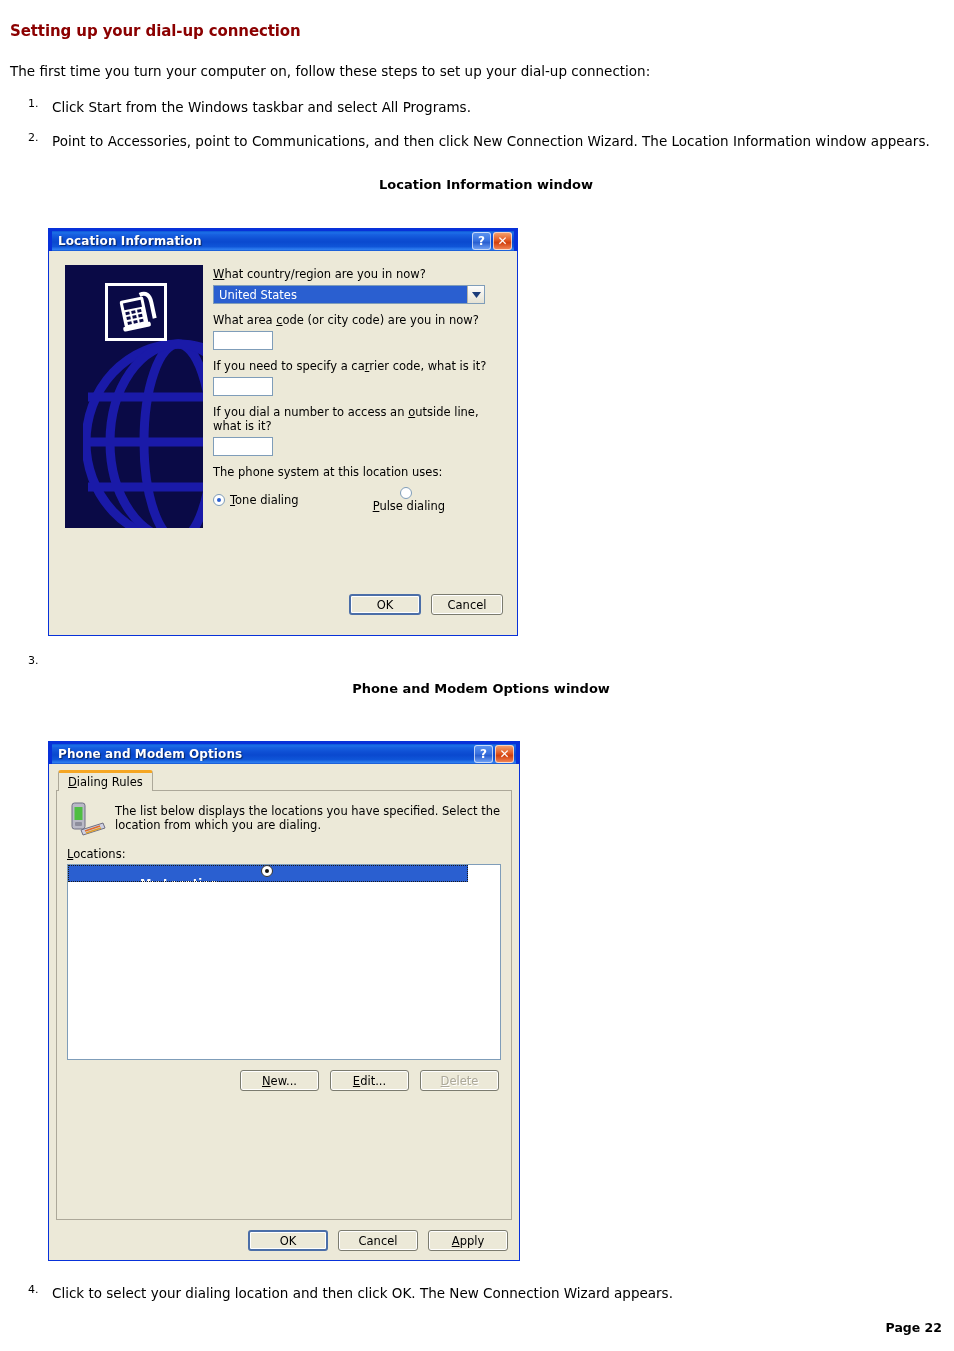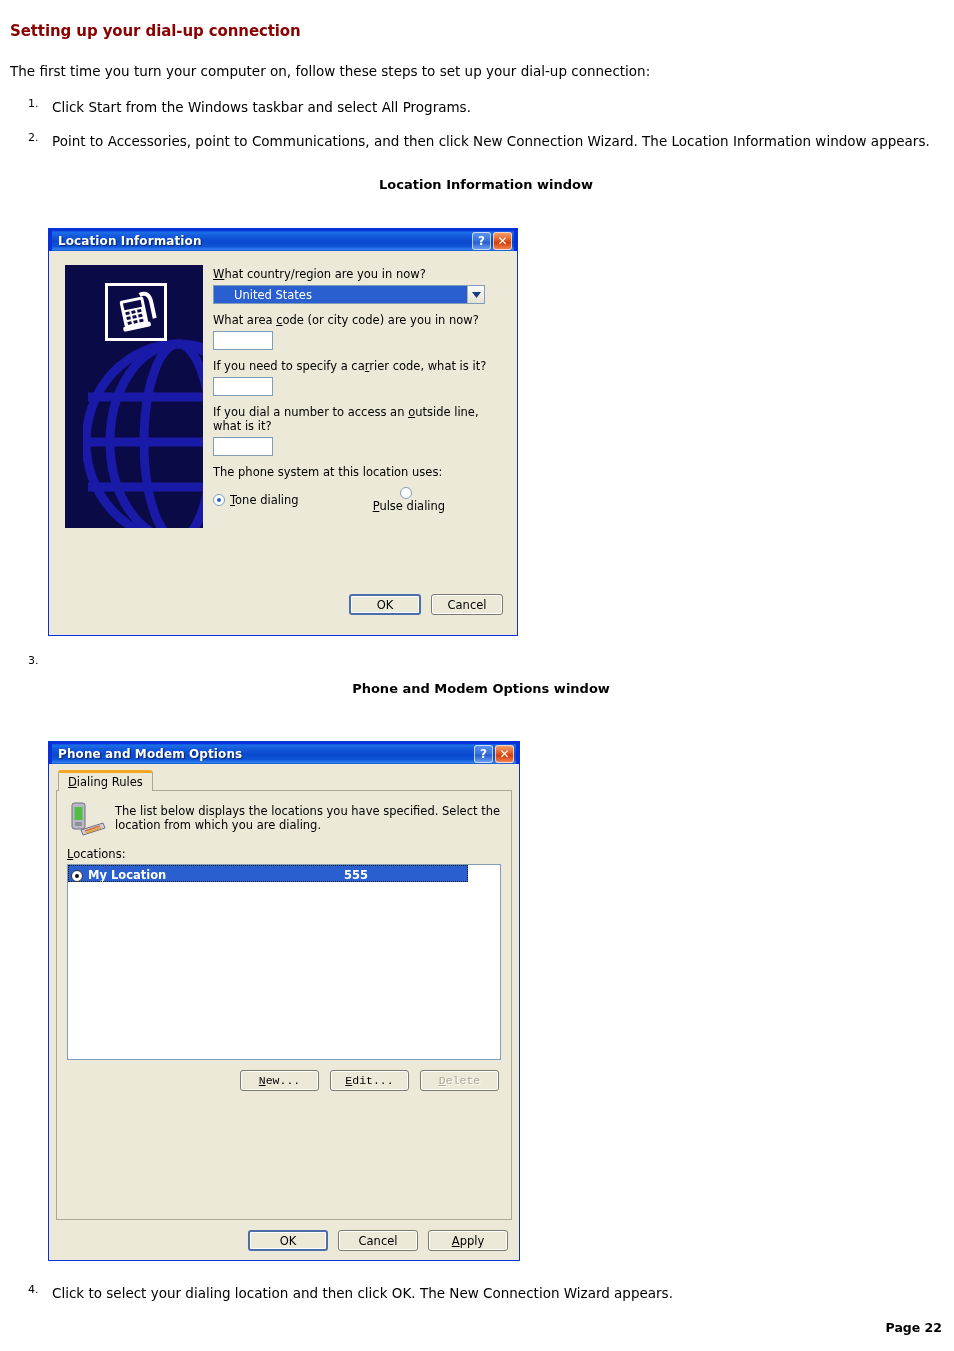--- a/index.html
+++ b/index.html
@@ -199,21 +199,21 @@
     align-items: stretch;
     margin-bottom: 9px;
     width: 272px;
   }
   .xp-combo .val {
     flex: 1;
     background: #2a5fd0;
     color: #ffffff;
     font-size: 11.5px;
     display: flex; align-items: center;
-    padding-left: 20px;
+    padding-left: 5px;
   }
   .xp-combo .arrow {
     width: 17px;
     background: linear-gradient(to bottom,#fdfdfc,#e5e2d4);
     border-left: 1px solid #b6b3a6;
     display: flex; align-items: center; justify-content: center;
   }
   .xp-combo .arrow svg { display:block; }
 
   .small-field { width: 60px; height: 19px; margin-bottom: 9px; }
@@ -305,44 +305,44 @@
   .lv-col-location { width: 272px; }
   .lv-col-area { width: 112px; }
   .lv-col-pad { flex: 1; border-right: none; }
   .lv-row {
     display: flex;
     height: 17px;
     background: #2a5fd0;
     color: #ffffff;
     font-size: 11.5px;
     font-weight: bold;
-    align-items: flex-end;
+    align-items: center;
     width: 400px;
     outline: 1px dotted #1a1a1a;
     outline-offset: -1px;
+    flex-direction: column;
   }
   .lv-row .radio-sel {
     width: 12px; height: 12px; border-radius: 50%;
     background: #fff; border: 1px solid #333;
     margin: 0 5px 0 3px;
     position: relative; flex: none;
   }
   .lv-row .radio-sel::after {
     content:''; position:absolute; left:3px; top:3px;
     width:4px; height:4px; border-radius:50%; background:#111;
   }
   .lv-row .cell-loc { width: 256px; }
   .lv-row .cell-area { width: 112px; }
 
   .pmo-midbtns {
     display: flex; gap: 11px;
     justify-content: flex-end;
     margin-top: 10px;
     padding-right: 2px;
-    font-family: Liberation Mono, monospace;
   }
   .pmo-midbtns .xp-button { width: 79px; }
 
   .pmo-footer {
     display: flex; gap: 10px;
     justify-content: flex-end;
     padding: 8px 4px 0 0;
     margin-top: 2px;
   }
   .pmo-footer .xp-button { width: 80px; }

